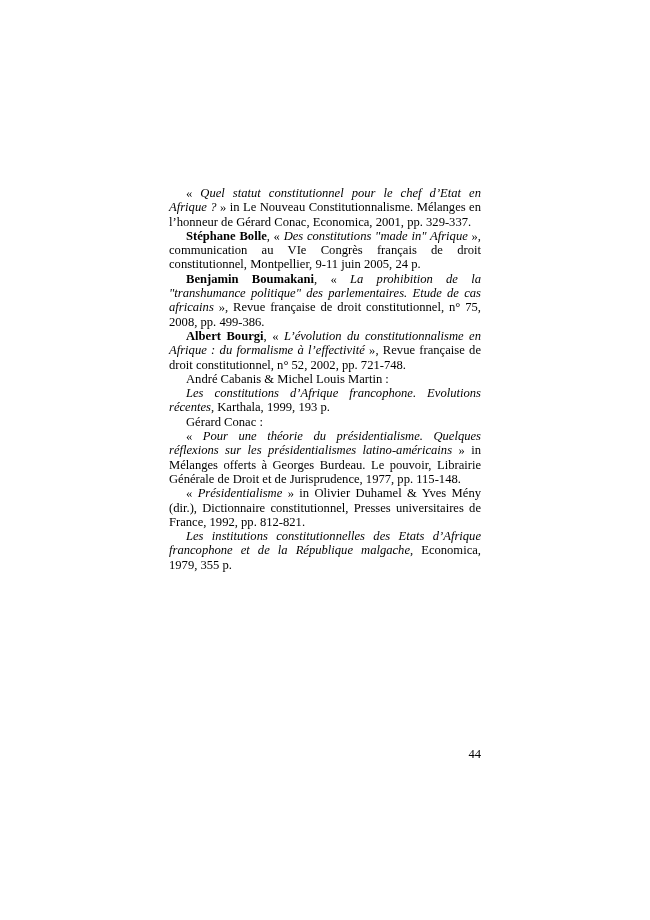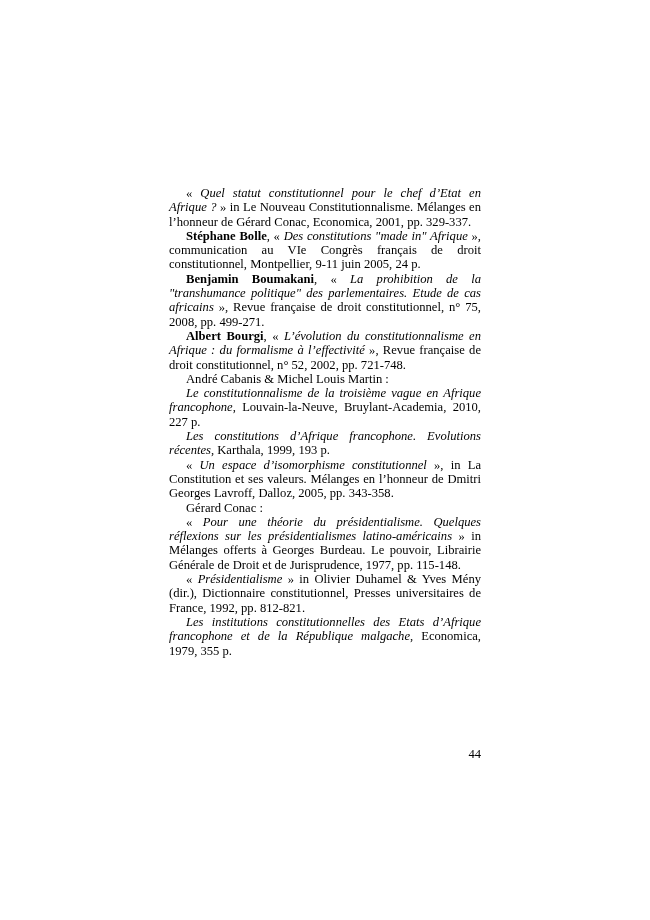--- a/index.html
+++ b/index.html
@@ -40,25 +40,23 @@
     font-size: 12.6px;
   }
 </style>
 </head>
 <body>
 
 <div class="sheet">
   <div class="text-block">
       <p class="entry"><span>« </span><span class="i">Quel statut constitutionnel pour le chef d’Etat en Afrique ? </span><span>» in Le Nouveau Constitutionnalisme. Mélanges en l’honneur de Gérard Conac, Economica, 2001, pp. 329-337.</span></p>
       <p class="entry"><span class="b">Stéphane Bolle</span><span>, « </span><span class="i">Des constitutions "made in" Afrique </span><span>», communication au VIe Congrès français de droit constitutionnel, Montpellier, 9-11 juin 2005, 24 p.</span></p>
-      <p class="entry"><span class="b">Benjamin Boumakani</span><span>, « </span><span class="i">La prohibition de la "transhumance politique" des parlementaires. Etude de cas africains </span><span>», Revue française de droit constitutionnel, n° 75, 2008, pp. 499-271.</span></p>
+      <p class="entry"><span class="b">Benjamin Boumakani</span><span>, « </span><span class="i">La prohibition de la "transhumance politique" des parlementaires. Etude de cas africains </span><span>», Revue française de droit constitutionnel, n° 75, 2008, pp. 499-386.</span></p>
       <p class="entry"><span class="b">Albert Bourgi</span><span>, « </span><span class="i">L’évolution du constitutionnalisme en Afrique : du formalisme à l’effectivité </span><span>», Revue française de droit constitutionnel, n° 52, 2002, pp. 721-748.</span></p>
       <p class="entry"><span>André Cabanis &amp; Michel Louis Martin :</span></p>
-      <p class="entry"><span class="i">Le constitutionnalisme de la troisième vague en Afrique francophone</span><span>, Louvain-la-Neuve, Bruylant-Academia, 2010, 227 p.</span></p>
       <p class="entry"><span class="i">Les constitutions d’Afrique francophone. Evolutions récentes</span><span>, Karthala, 1999, 193 p.</span></p>
-      <p class="entry"><span>« </span><span class="i">Un espace d’isomorphisme constitutionnel </span><span>», in La Constitution et ses valeurs. Mélanges en l’honneur de Dmitri Georges Lavroff, Dalloz, 2005, pp. 343-358.</span></p>
       <p class="entry"><span>Gérard Conac :</span></p>
       <p class="entry"><span>« </span><span class="i">Pour une théorie du présidentialisme. Quelques réflexions sur les présidentialismes latino-américains </span><span>» in Mélanges offerts à Georges Burdeau. Le pouvoir, Librairie Générale de Droit et de Jurisprudence, 1977, pp. 115-148.</span></p>
       <p class="entry"><span>« </span><span class="i">Présidentialisme </span><span>» in Olivier Duhamel &amp; Yves Mény (dir.), Dictionnaire constitutionnel, Presses universitaires de France, 1992, pp. 812-821.</span></p>
       <p class="entry"><span class="i">Les institutions constitutionnelles des Etats d’Afrique francophone et de la République malgache</span><span>, Economica, 1979, 355 p.</span></p>
     </div>
   <div class="page-number">44</div>
 </div>
 
 </body></html>

